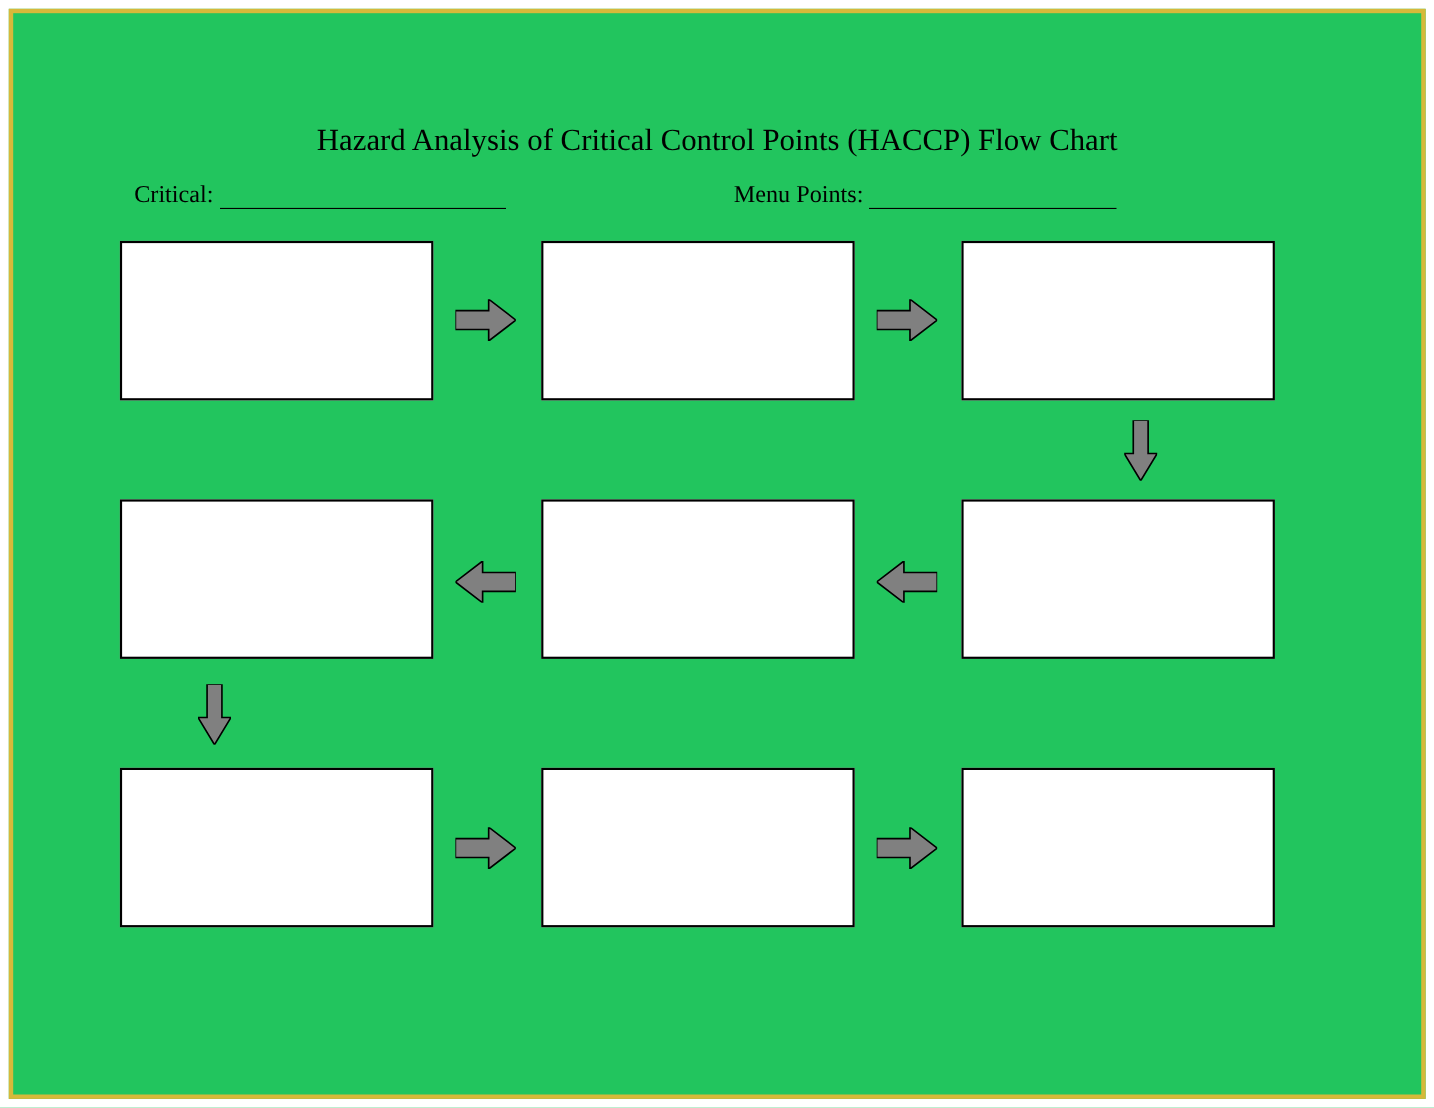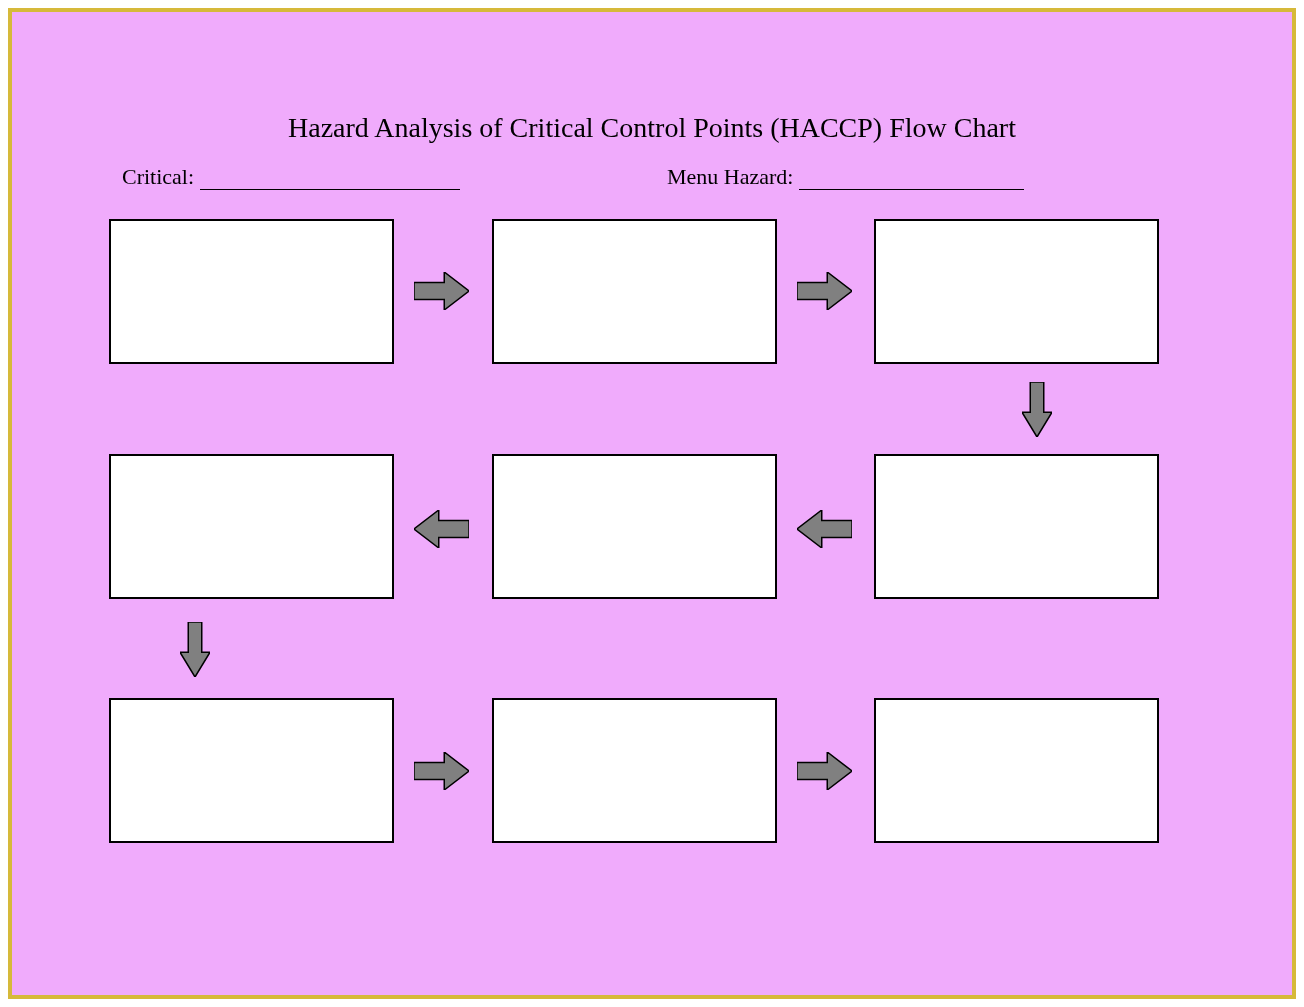--- a/index.html
+++ b/index.html
@@ -10,21 +10,21 @@
       font-family: "Times New Roman", Times, serif;
       position: relative;
     }
     .frame {
       position: absolute;
       left: 8px;
       top: 8px;
       right: 8px;
       bottom: 8px;
       border: 4px solid #d6b93a;
-      background: #f0abfc;
+      background: #22c55e;
     }
     .title {
       position: absolute;
       top: 100px;
       left: 0;
       right: 0;
       text-align: center;
       font-size: 28px;
       color: #000;
     }
@@ -67,21 +67,21 @@
 
 <div class="frame">
   <div class="title">Hazard Analysis of Critical Control Points (HACCP) Flow Chart</div>
 
   <div class="field-row">
     <div class="facility">
       <span>Critical:</span>
       <span class="underline" style="width:260px;"></span>
     </div>
     <div class="menu">
-      <span>Menu Hazard:</span>
+      <span>Menu Points:</span>
       <span class="underline" style="width:225px;"></span>
     </div>
   </div>
 
   <div id="boxes-container">
       <div class="box" style="left: 97px; top: 207px; width: 285px; height: 145px;"></div>
       <div class="box" style="left: 480px; top: 207px; width: 285px; height: 145px;"></div>
       <div class="box" style="left: 862px; top: 207px; width: 285px; height: 145px;"></div>
       <div class="box" style="left: 862px; top: 442px; width: 285px; height: 145px;"></div>
       <div class="box" style="left: 480px; top: 442px; width: 285px; height: 145px;"></div>

